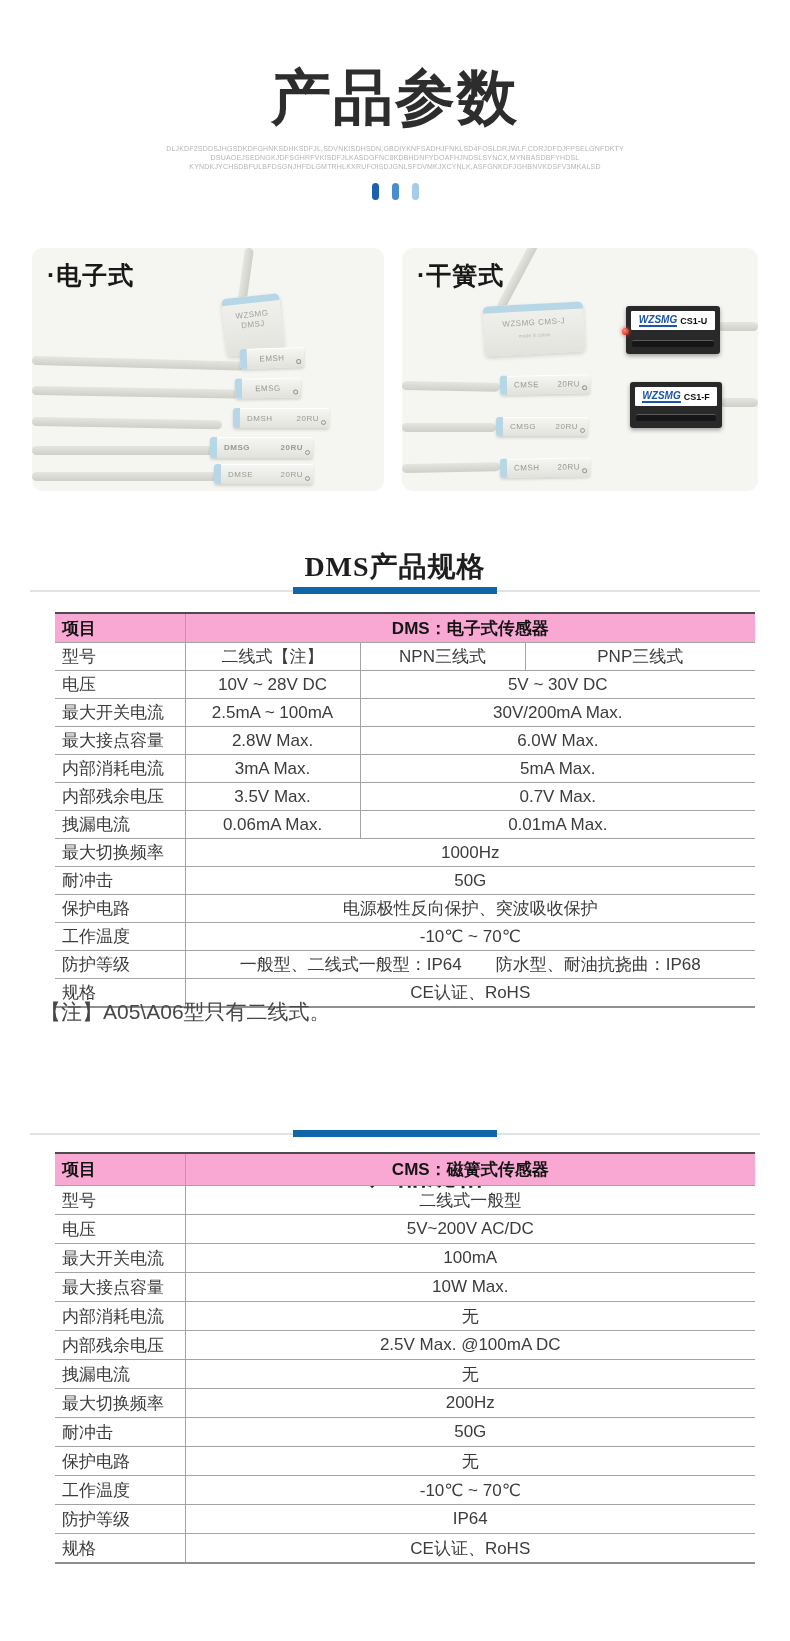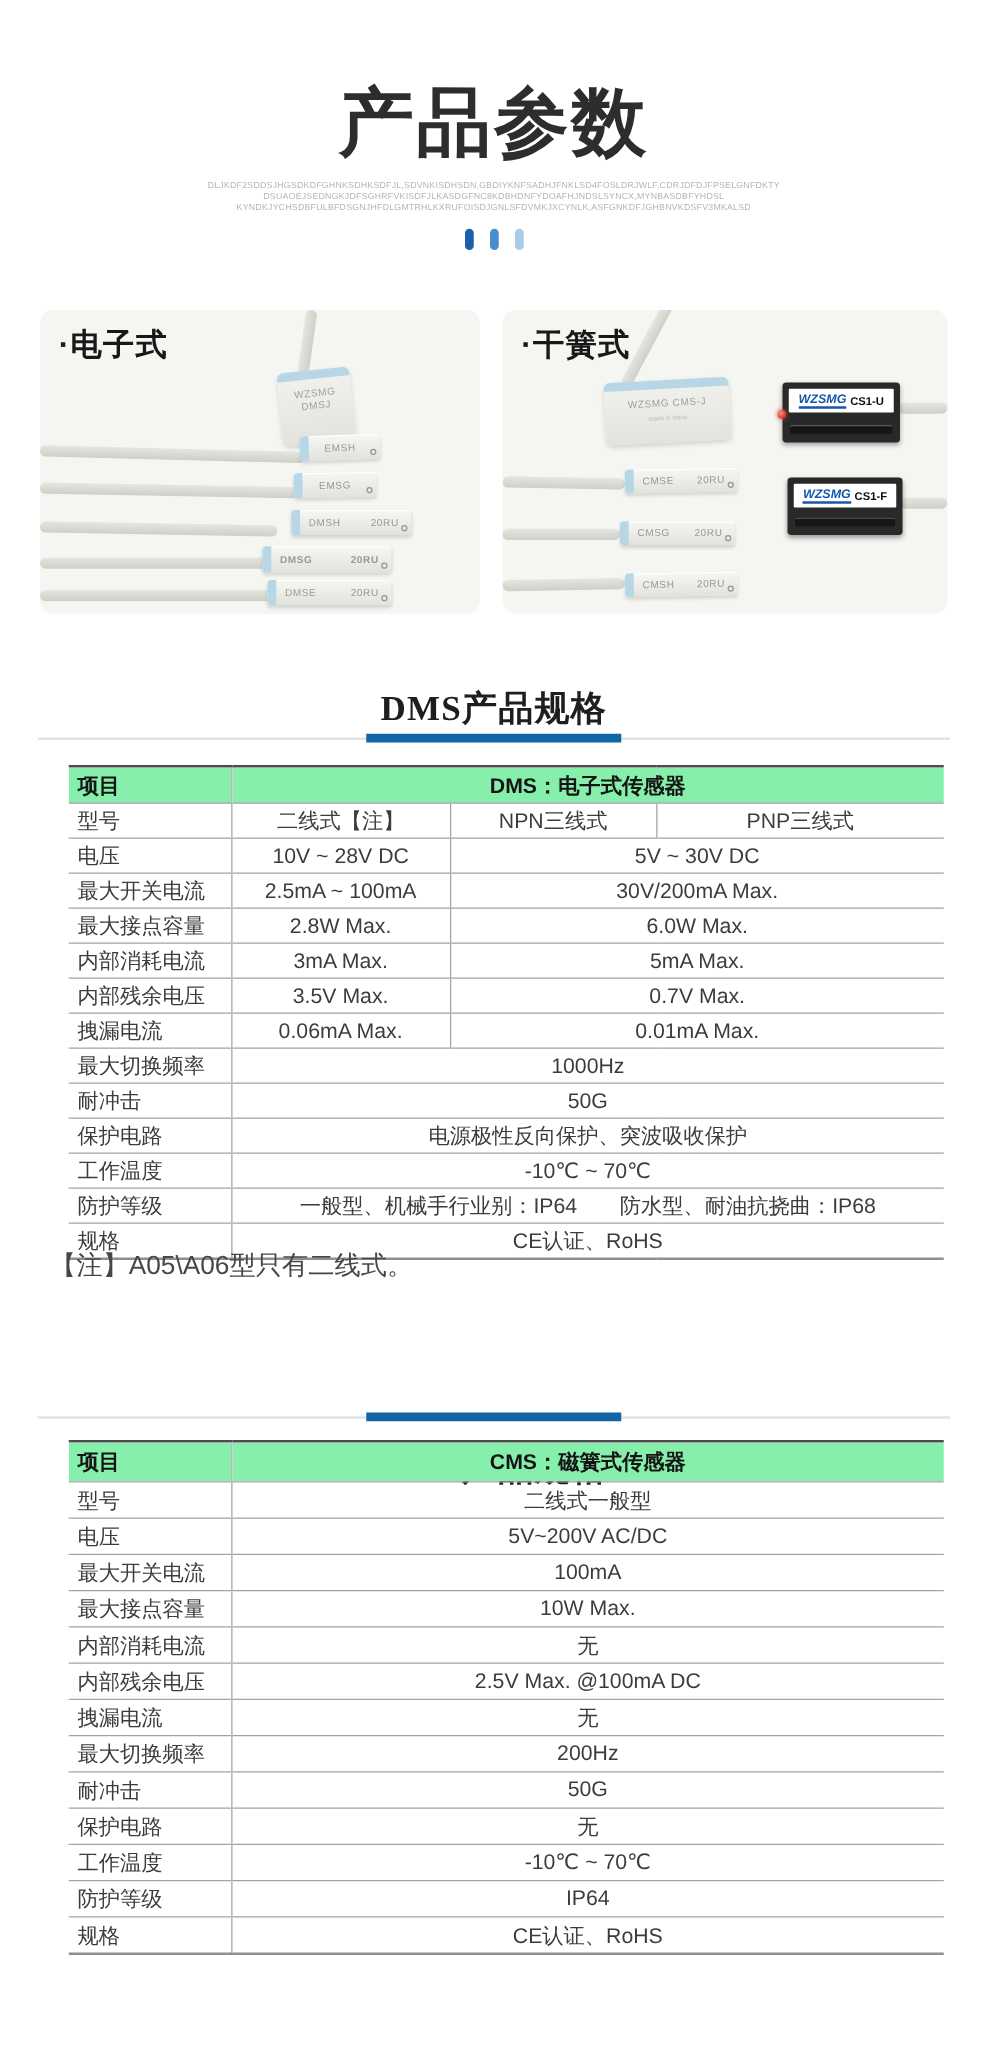--- a/index.html
+++ b/index.html
@@ -69,21 +69,21 @@
   .h-grayline{position:absolute;left:30px;width:730px;height:2px;background:#e0e4e7;}
   .h-blueseg{position:absolute;left:293px;width:204px;height:7px;background:#1166a8;}
 
   
   .spec-table{position:absolute;left:55px;width:700px;border-collapse:collapse;table-layout:fixed;
     border-bottom:2px solid #8f8f8f;}
   .spec-table td{border-top:1px solid #a3a3a3;font-size:17px;color:#3c3c3c;
     text-align:center;padding:0;overflow:hidden;white-space:nowrap;}
   .spec-table td + td{border-left:1px solid #a3a3a3;}
   .spec-table td.lbl{text-align:left;padding-left:7px;}
-  .spec-table tr.hrow td{border-top:2px solid #4c4c4c;background:#86efac;font-weight:700;color:#141414;}
+  .spec-table tr.hrow td{border-top:2px solid #4c4c4c;background:#f9a8d4;font-weight:700;color:#141414;}
   .dms td{height:27px;}
   .dms tr.hrow td{height:28px;}
   .cms td{height:28px;}
   .cms tr.hrow td{height:31px;}
 
   .note{position:absolute;left:40px;top:998px;font-size:21px;color:#474747;}
 </style>
 </head>
 <body>
 
@@ -244,21 +244,21 @@
   <tr>
     <td class="lbl">保护电路</td>
     <td colspan="3">电源极性反向保护、突波吸收保护</td>
   </tr>
   <tr>
     <td class="lbl">工作温度</td>
     <td colspan="3">-10℃ ~ 70℃</td>
   </tr>
   <tr>
     <td class="lbl">防护等级</td>
-    <td colspan="3">一般型、机械手行业别：IP64　　防水型、耐油抗挠曲：IP68</td>
+    <td colspan="3">一般型、二线式一般型：IP64　　防水型、耐油抗挠曲：IP68</td>
   </tr>
   <tr>
     <td class="lbl">规格</td>
     <td colspan="3">CE认证、RoHS</td>
   </tr>
 </tbody>
   </table>
 
 <div class="note">【注】A05\A06型只有二线式。</div>
 

